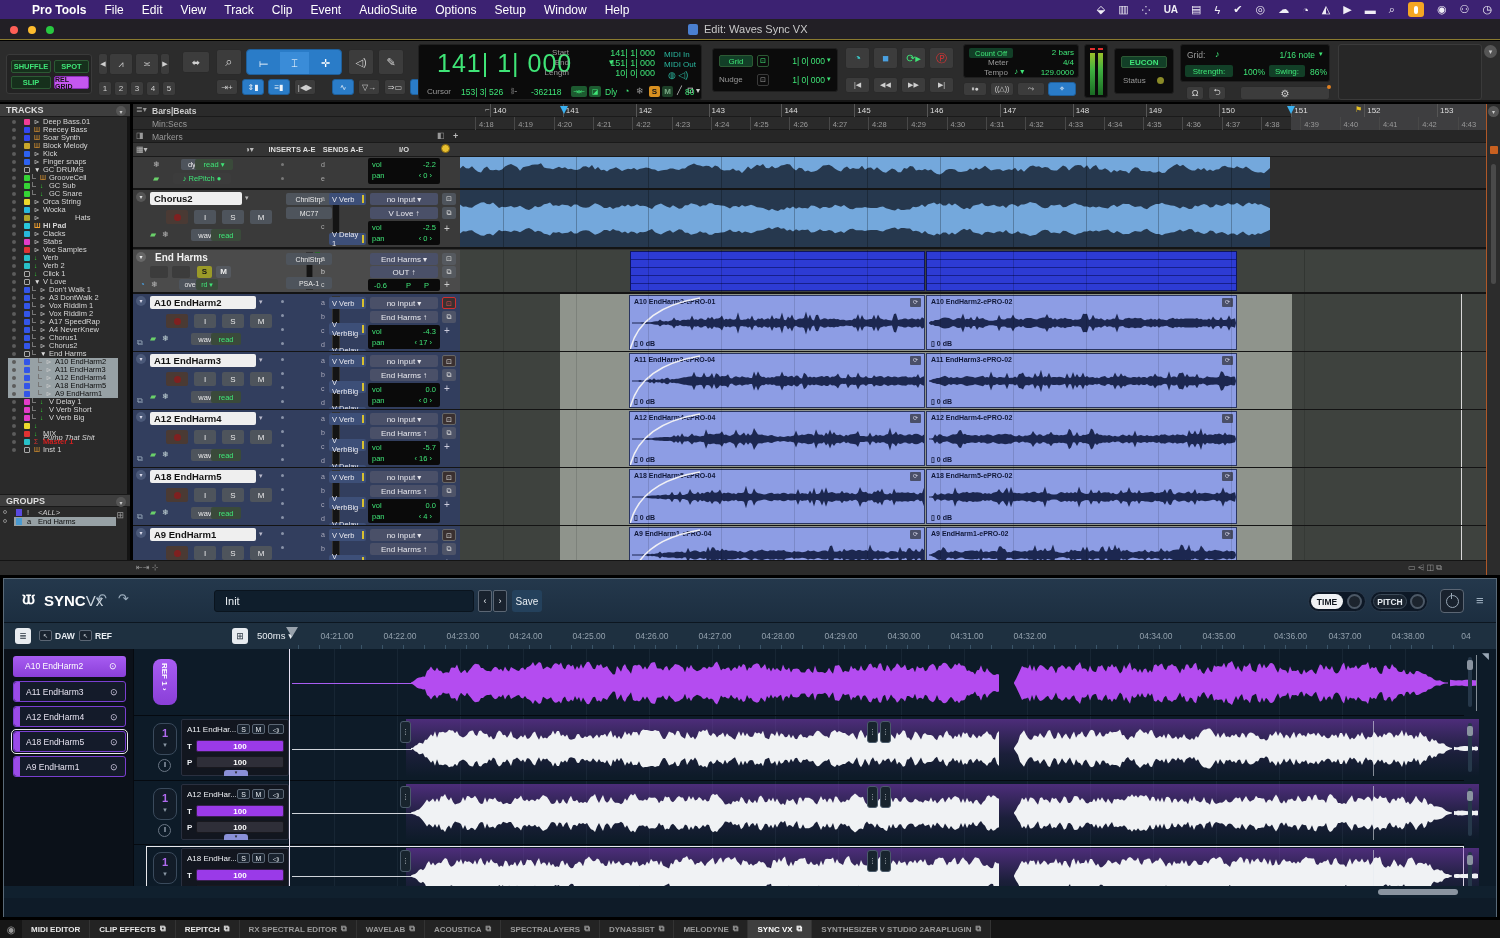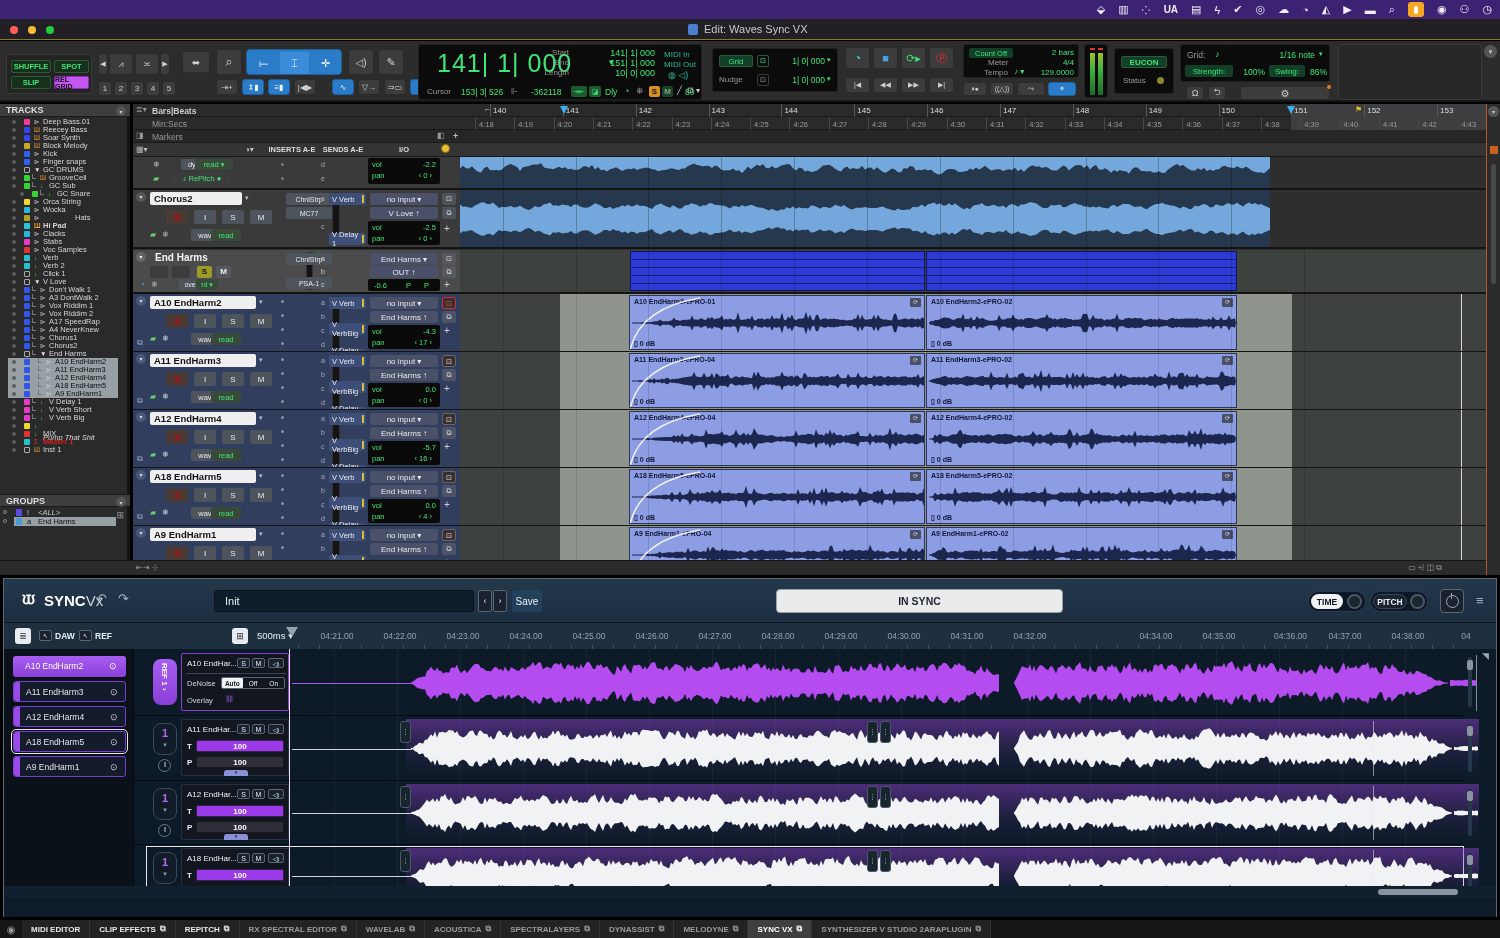--- a/index.html
+++ b/index.html
@@ -23,20 +23,34 @@
   .lanecard{background:#12161f;border:1px solid #2a3040;border-radius:2px;}
   svg{display:block;}
 </style>
 </head>
 <body>
 
 <div id="app">
 
   <div class="a f" id="menubar" style="left:0;top:0;width:1500px;height:19px;background:#3c2272;color:#fff;font-size:12px;">
     <span class="a" style="left:12px;top:2px;font-size:13px;"></span>
+    <div class="a f" id="menu-items" style="left:32px;top:0;height:19px;gap:18px;">
+        <span style="font-weight: bold;">Pro Tools</span>
+        <span>File</span>
+        <span>Edit</span>
+        <span>View</span>
+        <span>Track</span>
+        <span>Clip</span>
+        <span>Event</span>
+        <span>AudioSuite</span>
+        <span>Options</span>
+        <span>Setup</span>
+        <span>Window</span>
+        <span>Help</span>
+      </div>
     <div class="a f" id="menu-status" style="right:8px;top:0;height:19px;gap:13px;">
         <span style="font-size: 11px; color: rgb(240, 238, 246);">⬙</span>
         <span style="font-size: 11px; color: rgb(240, 238, 246);">▥</span>
         <span style="font-size: 11px; color: rgb(240, 238, 246);">⁘</span>
         <span style="color: rgb(240, 238, 246); font-weight: bold; font-size: 10px;">UA</span>
         <span style="font-size: 11px; color: rgb(240, 238, 246);">▤</span>
         <span style="font-size: 11px; color: rgb(240, 238, 246);">ϟ</span>
         <span style="font-size: 11px; color: rgb(240, 238, 246);">✔</span>
         <span style="font-size: 11px; color: rgb(240, 238, 246);">◎</span>
         <span style="font-size: 11px; color: rgb(240, 238, 246);">☁</span>
@@ -257,21 +271,21 @@
           <div class="a" style="left: 40px; top: 0px; color: rgb(240, 160, 48); font-size: 6.5px; line-height: 8px;">Ш</div>
           <div class="a" style="left: 49px; top: 0px; line-height: 8px; color: rgb(214, 214, 214); white-space: nowrap;">GrooveCell</div>
         </div>
         <div class="a" style="left: 0px; top: 64px; width: 130px; height: 8px; font-size: 7.5px;">
           <div class="a" style="left: 12px; top: 2px; width: 4px; height: 4px; border-radius: 50%; background: rgb(92, 92, 92);"></div>
           <div class="a" style="left: 24px; top: 1px; width: 6px; height: 6px; border-radius: 1px; background: rgb(53, 212, 53);"></div>
           <div class="a" style="left: 32px; top: 0px; width: 4px; height: 5px; border-left: 1px solid rgb(119, 119, 119); border-bottom: 1px solid rgb(119, 119, 119);"></div>
           <div class="a" style="left: 40px; top: 0px; color: rgb(53, 212, 53); font-size: 6.5px; line-height: 8px;">↓</div>
           <div class="a" style="left: 49px; top: 0px; line-height: 8px; color: rgb(214, 214, 214); white-space: nowrap;">GC Sub</div>
         </div>
-        <div class="a" style="left: 8px; top: 72px; width: 158px; height: 8px; font-size: 7.5px;">
+        <div class="a" style="left: 0px; top: 72px; width: 158px; height: 8px; font-size: 7.5px;">
           <div class="a" style="left: 12px; top: 2px; width: 4px; height: 4px; border-radius: 50%; background: rgb(92, 92, 92);"></div>
           <div class="a" style="left: 24px; top: 1px; width: 6px; height: 6px; border-radius: 1px; background: rgb(53, 212, 53);"></div>
           <div class="a" style="left: 32px; top: 0px; width: 4px; height: 5px; border-left: 1px solid rgb(119, 119, 119); border-bottom: 1px solid rgb(119, 119, 119);"></div>
           <div class="a" style="left: 40px; top: 0px; color: rgb(53, 212, 53); font-size: 6.5px; line-height: 8px;">↓</div>
           <div class="a" style="left: 49px; top: 0px; line-height: 8px; color: rgb(214, 214, 214); white-space: nowrap;">GC Snare</div>
         </div>
         <div class="a" style="left: 0px; top: 80px; width: 130px; height: 8px; font-size: 7.5px;">
           <div class="a" style="left: 12px; top: 2px; width: 4px; height: 4px; border-radius: 50%; background: rgb(92, 92, 92);"></div>
           <div class="a" style="left: 24px; top: 1px; width: 6px; height: 6px; border-radius: 1px; background: rgb(236, 217, 44);"></div>
           <div class="a" style="left: 34px; top: 0px; color: rgb(204, 204, 204); font-size: 6.5px; line-height: 8px;">⊳</div>
@@ -1146,23 +1160,20 @@
       </span>
       <span class="a" style="left:92px;top:12px;color:#9fb0c0;font-size:13px;">↶</span>
       <span class="a" style="left:114px;top:12px;color:#9fb0c0;font-size:13px;">↷</span>
       <div class="a f" style="left:210px;top:11px;width:260px;height:22px;background:#0f1e2c;border:1px solid #0a141e;border-radius:3px;">
         <span style="margin-left:10px;color:#e8edf2;font-size:11px;">Init</span>
       </div>
       <div class="a pbtn" style="left:474px;top:11px;width:14px;height:22px;font-size:9px;">‹</div>
       <div class="a pbtn" style="left:489px;top:11px;width:14px;height:22px;font-size:9px;">›</div>
       <div class="a ctr" style="left:508px;top:11px;width:30px;height:22px;background:#24415c;border-radius:3px;color:#e8edf2;font-size:10px;">
         <span>Save</span>
-      </div>
-      <div class="a ctr" style="left:772px;top:10px;width:287px;height:24px;background:#e9ebed;border:1px solid #9aa2a8;border-radius:4px;">
-        <span style="color:#1d2530;font-size:10.5px;font-weight:bold;">IN SYNC</span>
       </div>
       <div class="a f" style="left:1304px;top:12px;width:58px;height:21px;background:#0d1826;border:1px solid #2a3a4c;border-radius:11px;">
         <span class="a ctr" style="left:2px;top:2px;width:32px;height:15px;background:#f0f2f4;border-radius:8px;color:#10161e;font-size:8.5px;font-weight:bold;">TIME</span>
         <span class="a" style="left:38px;top:2px;width:15px;height:15px;border-radius:50%;background:#1c242e;border:2px solid #4c5866;"></span>
       </div>
       <div class="a f" style="left:1366px;top:12px;width:58px;height:21px;background:#0d1826;border:1px solid #2a3a4c;border-radius:11px;">
         <span class="a ctr" style="left:2px;top:2px;width:34px;height:15px;background:#1a2430;border:1px solid #3c4a58;border-radius:8px;color:#e8edf2;font-size:8.5px;font-weight:bold;">PITCH</span>
         <span class="a" style="left:39px;top:2px;width:15px;height:15px;border-radius:50%;background:#1c242e;border:2px solid #4c5866;"></span>
       </div>
       <div class="a pbtn" style="left:1436px;top:10px;width:24px;height:24px;border-radius:4px;">
@@ -1305,35 +1316,20 @@
           <div class="a" style="left: 956px; top: 0px; width: 1px; height: 237px; background: rgba(160, 190, 215, 0.07);"></div>
           <div class="a" style="left: 1019px; top: 0px; width: 1px; height: 237px; background: rgba(160, 190, 215, 0.07);"></div>
           <div class="a" style="left: 1082px; top: 0px; width: 1px; height: 237px; background: rgba(160, 190, 215, 0.07);"></div>
           <div class="a" style="left: 1145px; top: 0px; width: 1px; height: 237px; background: rgba(160, 190, 215, 0.07);"></div>
           <div class="a" style="left: 1208px; top: 0px; width: 1px; height: 237px; background: rgba(160, 190, 215, 0.07);"></div>
           <div class="a" style="left: 1271px; top: 0px; width: 1px; height: 237px; background: rgba(160, 190, 215, 0.07);"></div>
           <div class="a" style="left: 0px; top: 2px; width: 1362px; height: 64px;">
             <div class="a" style="left: 19px; top: 8px; width: 24px; height: 46px; background: linear-gradient(rgb(168, 93, 242), rgb(138, 63, 216)); border-radius: 8px;">
               <span style="position: absolute; left: 7px; top: 4px; color: rgb(255, 255, 255); font-size: 8px; font-weight: bold; writing-mode: vertical-rl;">REF 1 ›</span>
             </div>
-            <div class="a lanecard" style="left: 47px; top: 2px; width: 108px; height: 58px; border: 1px solid rgb(138, 64, 216);">
-              <div class="a" style="left: 5px; top: 5px; color: rgb(238, 240, 244); font-size: 8px; white-space: nowrap;">A10 EndHar...</div>
-              <div class="a pbtn" style="left: 55px; top: 4px; width: 13px; height: 10px; font-size: 7px;">S</div>
-              <div class="a pbtn" style="left: 70px; top: 4px; width: 13px; height: 10px; font-size: 7px;">M</div>
-              <div class="a pbtn" style="left: 86px; top: 4px; width: 16px; height: 10px; font-size: 6px;">◁)</div>
-              <div class="a" style="left: 4px; top: 19px; width: 100px; height: 1px; background: rgb(58, 68, 86);"></div>
-              <div class="a" style="left: 5px; top: 25px; color: rgb(207, 212, 218); font-size: 7.5px;">DeNoise</div>
-              <div class="a" style="left: 39px; top: 23px; width: 64px; height: 12px; border: 1px solid rgb(91, 102, 116); border-radius: 2px; display: flex; position: absolute;">
-                <span style="flex: 1 1 0%; display: flex; align-items: center; justify-content: center; font-size: 6.5px; background: rgb(240, 242, 244); color: rgb(16, 22, 30); font-weight: bold; border-radius: 1px;">Auto</span>
-                <span style="flex: 1 1 0%; display: flex; align-items: center; justify-content: center; font-size: 6.5px; color: rgb(232, 237, 242);">Off</span>
-                <span style="flex: 1 1 0%; display: flex; align-items: center; justify-content: center; font-size: 6.5px; color: rgb(232, 237, 242);">On</span>
-              </div>
-              <div class="a" style="left: 5px; top: 42px; color: rgb(207, 212, 218); font-size: 7.5px;">Overlay</div>
-              <div class="a" style="left: 44px; top: 39px; color: rgb(168, 93, 242); font-size: 10px;">⧚⧛</div>
-            </div>
             <div class="a" style="left: 158px; top: 32px; width: 120px; height: 1px; background: rgb(168, 93, 242);"></div>
             <svg width="588" height="64" style="position: absolute; left: 277px; top: 0px;">
               <path d="M0,32 L0,31.5 L2,30.6 L4,29.0 L6,27.3 L8,26.5 L10,26.3 L12,25.5 L14,25.7 L16,20.1 L18,18.6 L20,15.5 L22,18.6 L24,20.0 L26,16.4 L28,19.7 L30,19.8 L32,22.5 L34,21.5 L36,21.3 L38,21.8 L40,16.7 L42,16.4 L44,17.0 L46,13.5 L48,19.1 L50,22.3 L52,20.2 L54,18.8 L56,22.3 L58,19.5 L60,17.2 L62,14.4 L64,12.7 L66,13.0 L68,13.6 L70,16.9 L72,17.0 L74,19.1 L76,19.9 L78,19.9 L80,20.4 L82,17.6 L84,15.7 L86,16.6 L88,19.1 L90,17.8 L92,20.6 L94,15.4 L96,18.9 L98,20.5 L100,15.9 L102,17.2 L104,18.2 L106,19.6 L108,20.1 L110,17.3 L112,16.4 L114,19.1 L116,16.2 L118,15.5 L120,14.1 L122,11.1 L124,15.0 L126,13.1 L128,10.9 L130,11.9 L132,18.3 L134,17.0 L136,15.4 L138,16.6 L140,17.7 L142,14.3 L144,12.3 L146,12.4 L148,13.9 L150,11.4 L152,16.7 L154,18.5 L156,13.9 L158,13.2 L160,15.4 L162,13.7 L164,19.1 L166,14.9 L168,17.9 L170,12.8 L172,17.5 L174,14.0 L176,11.1 L178,10.7 L180,13.9 L182,17.7 L184,18.2 L186,13.4 L188,14.8 L190,13.0 L192,17.1 L194,16.3 L196,15.0 L198,18.4 L200,21.1 L202,23.4 L204,23.3 L206,15.0 L208,17.5 L210,20.7 L212,15.3 L214,13.1 L216,17.6 L218,19.8 L220,22.8 L222,14.9 L224,14.1 L226,14.6 L228,13.4 L230,15.1 L232,18.6 L234,15.2 L236,18.6 L238,15.3 L240,12.1 L242,11.3 L244,11.2 L246,17.3 L248,17.6 L250,17.5 L252,19.4 L254,16.0 L256,15.1 L258,19.7 L260,17.2 L262,15.5 L264,12.9 L266,13.6 L268,13.9 L270,15.4 L272,16.8 L274,21.2 L276,15.2 L278,17.8 L280,13.8 L282,17.5 L284,19.0 L286,20.3 L288,19.6 L290,18.6 L292,16.2 L294,16.2 L296,17.9 L298,15.5 L300,16.6 L302,15.4 L304,12.0 L306,10.4 L308,14.4 L310,19.4 L312,17.6 L314,18.3 L316,16.7 L318,16.6 L320,20.2 L322,17.6 L324,15.9 L326,18.3 L328,14.0 L330,16.4 L332,13.0 L334,14.0 L336,20.0 L338,16.3 L340,17.3 L342,14.1 L344,13.0 L346,12.2 L348,13.2 L350,17.6 L352,15.6 L354,12.9 L356,18.9 L358,16.6 L360,20.5 L362,16.5 L364,18.9 L366,17.1 L368,19.1 L370,20.2 L372,13.6 L374,18.1 L376,19.0 L378,16.5 L380,21.6 L382,17.9 L384,17.8 L386,17.4 L388,18.2 L390,21.3 L392,21.5 L394,21.6 L396,18.2 L398,17.5 L400,20.5 L402,22.0 L404,14.4 L406,20.4 L408,21.2 L410,20.9 L412,21.2 L414,22.2 L416,20.4 L418,16.7 L420,20.3 L422,22.8 L424,14.7 L426,14.5 L428,14.0 L430,17.0 L432,21.6 L434,19.7 L436,20.5 L438,20.7 L440,14.6 L442,18.1 L444,17.1 L446,19.5 L448,19.5 L450,14.2 L452,18.9 L454,19.8 L456,16.9 L458,13.2 L460,12.4 L462,16.8 L464,15.9 L466,17.8 L468,12.7 L470,12.3 L472,18.7 L474,20.2 L476,13.7 L478,16.3 L480,20.5 L482,17.5 L484,16.0 L486,12.2 L488,13.9 L490,17.1 L492,15.9 L494,13.6 L496,19.1 L498,19.1 L500,17.4 L502,16.7 L504,21.2 L506,15.0 L508,17.1 L510,17.3 L512,15.7 L514,20.2 L516,19.2 L518,15.3 L520,13.7 L522,12.7 L524,15.0 L526,20.1 L528,15.0 L530,14.5 L532,12.0 L534,11.7 L536,12.9 L538,16.0 L540,18.3 L542,16.1 L544,12.7 L546,14.6 L548,11.8 L550,14.5 L552,14.5 L554,15.5 L556,20.1 L558,19.3 L560,20.7 L562,20.9 L564,23.4 L566,19.2 L568,19.0 L570,14.2 L572,19.9 L574,21.4 L576,16.9 L578,20.3 L580,22.1 L582,23.8 L584,23.9 L586,23.1 L588,23.4 L588,32 L588,40.6 L586,40.9 L584,40.1 L582,40.2 L580,41.9 L578,43.7 L576,47.1 L574,42.6 L572,44.1 L570,49.8 L568,45.0 L566,44.8 L564,40.6 L562,43.1 L560,43.3 L558,44.7 L556,43.9 L554,48.5 L552,49.5 L550,49.5 L548,52.2 L546,49.4 L544,51.3 L542,47.9 L540,45.7 L538,48.0 L536,51.1 L534,52.3 L532,52.0 L530,49.5 L528,49.0 L526,43.9 L524,49.0 L522,51.3 L520,50.3 L518,48.7 L516,44.8 L514,43.8 L512,48.3 L510,46.7 L508,46.9 L506,49.0 L504,42.8 L502,47.3 L500,46.6 L498,44.9 L496,44.9 L494,50.4 L492,48.1 L490,46.9 L488,50.1 L486,51.8 L484,48.0 L482,46.5 L480,43.5 L478,47.7 L476,50.3 L474,43.8 L472,45.3 L470,51.7 L468,51.3 L466,46.2 L464,48.1 L462,47.2 L460,51.6 L458,50.8 L456,47.1 L454,44.2 L452,45.1 L450,49.8 L448,44.5 L446,44.5 L444,46.9 L442,45.9 L440,49.4 L438,43.3 L436,43.5 L434,44.3 L432,42.4 L430,47.0 L428,50.0 L426,49.5 L424,49.3 L422,41.2 L420,43.7 L418,47.3 L416,43.6 L414,41.8 L412,42.8 L410,43.1 L408,42.8 L406,43.6 L404,49.6 L402,42.0 L400,43.5 L398,46.5 L396,45.8 L394,42.4 L392,42.5 L390,42.7 L388,45.8 L386,46.6 L384,46.2 L382,46.1 L380,42.4 L378,47.5 L376,45.0 L374,45.9 L372,50.4 L370,43.8 L368,44.9 L366,46.9 L364,45.1 L362,47.5 L360,43.5 L358,47.4 L356,45.1 L354,51.1 L352,48.4 L350,46.4 L348,50.8 L346,51.8 L344,51.0 L342,49.9 L340,46.7 L338,47.7 L336,44.0 L334,50.0 L332,51.0 L330,47.6 L328,50.0 L326,45.7 L324,48.1 L322,46.4 L320,43.8 L318,47.4 L316,47.3 L314,45.7 L312,46.4 L310,44.6 L308,49.6 L306,53.6 L304,52.0 L302,48.6 L300,47.4 L298,48.5 L296,46.1 L294,47.8 L292,47.8 L290,45.4 L288,44.4 L286,43.7 L284,45.0 L282,46.5 L280,50.2 L278,46.2 L276,48.8 L274,42.8 L272,47.2 L270,48.6 L268,50.1 L266,50.4 L264,51.1 L262,48.5 L260,46.8 L258,44.3 L256,48.9 L254,48.0 L252,44.6 L250,46.5 L248,46.4 L246,46.7 L244,52.8 L242,52.7 L240,51.9 L238,48.7 L236,45.4 L234,48.8 L232,45.4 L230,48.9 L228,50.6 L226,49.4 L224,49.9 L222,49.1 L220,41.2 L218,44.2 L216,46.4 L214,50.9 L212,48.7 L210,43.3 L208,46.5 L206,49.0 L204,40.7 L202,40.6 L200,42.9 L198,45.6 L196,49.0 L194,47.7 L192,46.9 L190,51.0 L188,49.2 L186,50.6 L184,45.8 L182,46.3 L180,50.1 L178,53.3 L176,52.9 L174,50.0 L172,46.5 L170,51.2 L168,46.1 L166,49.1 L164,44.9 L162,50.3 L160,48.6 L158,50.8 L156,50.1 L154,45.5 L152,47.3 L150,52.6 L148,50.1 L146,51.6 L144,51.7 L142,49.7 L140,46.3 L138,47.4 L136,48.6 L134,47.0 L132,45.7 L130,52.1 L128,53.1 L126,50.9 L124,49.0 L122,52.9 L120,49.9 L118,48.5 L116,47.8 L114,44.9 L112,47.6 L110,46.7 L108,43.9 L106,44.4 L104,45.8 L102,46.8 L100,48.1 L98,43.5 L96,45.1 L94,48.6 L92,43.4 L90,46.2 L88,44.9 L86,47.4 L84,48.3 L82,46.4 L80,43.6 L78,44.1 L76,44.1 L74,44.9 L72,47.0 L70,47.1 L68,50.4 L66,51.0 L64,51.3 L62,49.6 L60,46.8 L58,44.5 L56,41.7 L54,45.2 L52,43.8 L50,41.7 L48,44.9 L46,50.5 L44,47.0 L42,47.6 L40,47.3 L38,42.2 L36,42.7 L34,42.5 L32,41.5 L30,44.2 L28,44.3 L26,47.6 L24,44.0 L22,45.4 L20,48.5 L18,45.4 L16,43.9 L14,38.3 L12,38.5 L10,37.7 L8,37.5 L6,36.7 L4,35.0 L2,33.4 L0,32.5Z" fill="#b44cf0"></path>
             </svg>
             <svg width="434" height="64" style="position: absolute; left: 880px; top: 0px;">
               <path d="M0,32 L0,31.5 L2,28.1 L4,23.8 L6,19.4 L8,15.1 L10,16.2 L12,16.4 L14,17.6 L16,13.3 L18,19.9 L20,14.6 L22,20.4 L24,16.4 L26,14.1 L28,14.4 L30,16.0 L32,18.1 L34,19.3 L36,15.8 L38,15.0 L40,18.3 L42,22.4 L44,16.7 L46,15.9 L48,14.1 L50,15.4 L52,18.3 L54,15.6 L56,15.5 L58,18.5 L60,19.8 L62,15.0 L64,13.6 L66,11.1 L68,17.8 L70,17.3 L72,17.9 L74,21.1 L76,14.5 L78,19.3 L80,20.8 L82,21.1 L84,15.2 L86,15.5 L88,14.1 L90,18.1 L92,20.4 L94,14.9 L96,16.2 L98,13.1 L100,16.4 L102,15.1 L104,19.0 L106,22.4 L108,20.6 L110,13.9 L112,18.0 L114,14.2 L116,11.3 L118,19.5 L120,17.1 L122,17.9 L124,21.6 L126,17.7 L128,22.1 L130,18.1 L132,17.4 L134,22.0 L136,19.1 L138,21.5 L140,14.3 L142,13.2 L144,15.5 L146,13.4 L148,12.4 L150,17.5 L152,19.2 L154,14.8 L156,14.5 L158,13.1 L160,15.1 L162,15.3 L164,18.8 L166,22.5 L168,17.2 L170,19.2 L172,13.5 L174,13.6 L176,17.4 L178,16.7 L180,13.0 L182,11.7 L184,19.6 L186,17.6 L188,21.6 L190,23.1 L192,19.3 L194,16.1 L196,20.0 L198,21.3 L200,14.2 L202,15.7 L204,14.9 L206,15.5 L208,15.5 L210,11.7 L212,17.0 L214,12.4 L216,11.4 L218,10.1 L220,14.8 L222,19.1 L224,14.7 L226,18.8 L228,20.9 L230,14.3 L232,15.9 L234,14.6 L236,11.8 L238,18.9 L240,20.2 L242,21.2 L244,13.9 L246,12.2 L248,17.4 L250,12.9 L252,17.3 L254,15.2 L256,12.3 L258,11.9 L260,13.7 L262,18.3 L264,21.8 L266,16.4 L268,18.4 L270,19.1 L272,19.5 L274,22.6 L276,15.3 L278,20.0 L280,19.8 L282,20.1 L284,18.8 L286,22.4 L288,23.5 L290,18.2 L292,22.1 L294,20.6 L296,19.0 L298,18.6 L300,21.5 L302,23.2 L304,17.8 L306,13.3 L308,14.4 L310,18.9 L312,14.6 L314,17.7 L316,18.7 L318,14.9 L320,20.5 L322,22.5 L324,21.9 L326,19.1 L328,14.1 L330,11.4 L332,19.6 L334,14.4 L336,17.6 L338,16.4 L340,16.7 L342,14.3 L344,18.1 L346,16.2 L348,14.0 L350,13.8 L352,13.4 L354,11.1 L356,18.2 L358,16.1 L360,17.3 L362,15.7 L364,20.2 L366,22.7 L368,22.8 L370,15.0 L372,14.2 L374,17.4 L376,18.3 L378,13.0 L380,16.0 L382,17.0 L384,20.2 L386,21.0 L388,21.0 L390,18.6 L392,23.1 L394,23.3 L396,20.2 L398,22.4 L400,23.5 L402,20.1 L404,19.9 L406,21.0 L408,22.2 L410,22.9 L412,23.2 L414,25.6 L416,25.8 L418,26.8 L420,28.5 L422,29.5 L424,29.4 L426,29.2 L428,30.5 L430,31.2 L432,31.4 L434,31.5 L434,32 L434,32.5 L432,32.6 L430,32.8 L428,33.5 L426,34.8 L424,34.6 L422,34.5 L420,35.5 L418,37.2 L416,38.2 L414,38.4 L412,40.8 L410,41.1 L408,41.8 L406,43.0 L404,44.1 L402,43.9 L400,40.5 L398,41.6 L396,43.8 L394,40.7 L392,40.9 L390,45.4 L388,43.0 L386,43.0 L384,43.8 L382,47.0 L380,48.0 L378,51.0 L376,45.7 L374,46.6 L372,49.8 L370,49.0 L368,41.2 L366,41.3 L364,43.8 L362,48.3 L360,46.7 L358,47.9 L356,45.8 L354,52.9 L352,50.6 L350,50.2 L348,50.0 L346,47.8 L344,45.9 L342,49.7 L340,47.3 L338,47.6 L336,46.4 L334,49.6 L332,44.4 L330,52.6 L328,49.9 L326,44.9 L324,42.1 L322,41.5 L320,43.5 L318,49.1 L316,45.3 L314,46.3 L312,49.4 L310,45.1 L308,49.6 L306,50.7 L304,46.2 L302,40.8 L300,42.5 L298,45.4 L296,45.0 L294,43.4 L292,41.9 L290,45.8 L288,40.5 L286,41.6 L284,45.2 L282,43.9 L280,44.2 L278,44.0 L276,48.7 L274,41.4 L272,44.5 L270,44.9 L268,45.6 L266,47.6 L264,42.2 L262,45.7 L260,50.3 L258,52.1 L256,51.7 L254,48.8 L252,46.7 L250,51.1 L248,46.6 L246,51.8 L244,50.1 L242,42.8 L240,43.8 L238,45.1 L236,52.2 L234,49.4 L232,48.1 L230,49.7 L228,43.1 L226,45.2 L224,49.3 L222,44.9 L220,49.2 L218,53.9 L216,52.6 L214,51.6 L212,47.0 L210,52.3 L208,48.5 L206,48.5 L204,49.1 L202,48.3 L200,49.8 L198,42.7 L196,44.0 L194,47.9 L192,44.7 L190,40.9 L188,42.4 L186,46.4 L184,44.4 L182,52.3 L180,51.0 L178,47.3 L176,46.6 L174,50.4 L172,50.5 L170,44.8 L168,46.8 L166,41.5 L164,45.2 L162,48.7 L160,48.9 L158,50.9 L156,49.5 L154,49.2 L152,44.8 L150,46.5 L148,51.6 L146,50.6 L144,48.5 L142,50.8 L140,49.7 L138,42.5 L136,44.9 L134,42.0 L132,46.6 L130,45.9 L128,41.9 L126,46.3 L124,42.4 L122,46.1 L120,46.9 L118,44.5 L116,52.7 L114,49.8 L112,46.0 L110,50.1 L108,43.4 L106,41.6 L104,45.0 L102,48.9 L100,47.6 L98,50.9 L96,47.8 L94,49.1 L92,43.6 L90,45.9 L88,49.9 L86,48.5 L84,48.8 L82,42.9 L80,43.2 L78,44.7 L76,49.5 L74,42.9 L72,46.1 L70,46.7 L68,46.2 L66,52.9 L64,50.4 L62,49.0 L60,44.2 L58,45.5 L56,48.5 L54,48.4 L52,45.7 L50,48.6 L48,49.9 L46,48.1 L44,47.3 L42,41.6 L40,45.7 L38,49.0 L36,48.2 L34,44.7 L32,45.9 L30,48.0 L28,49.6 L26,49.9 L24,47.6 L22,43.6 L20,49.4 L18,44.1 L16,50.7 L14,46.4 L12,47.6 L10,47.8 L8,48.9 L6,44.6 L4,40.2 L2,35.9 L0,32.5Z" fill="#b44cf0"></path>
             </svg>
             <svg width="26" height="64" style="position: absolute; left: 1316px; top: 0px;">
               <path d="M0,32 L0,28.7 L2,29.0 L4,29.2 L6,29.5 L8,29.2 L10,29.2 L12,29.6 L14,29.0 L16,28.8 L18,28.7 L20,28.3 L22,29.1 L24,29.3 L26,29.2 L26,32 L26,34.8 L24,34.7 L22,34.9 L20,35.7 L18,35.3 L16,35.2 L14,35.0 L12,34.4 L10,34.8 L8,34.8 L6,34.5 L4,34.8 L2,35.0 L0,35.3Z" fill="#b44cf0"></path>
             </svg>

